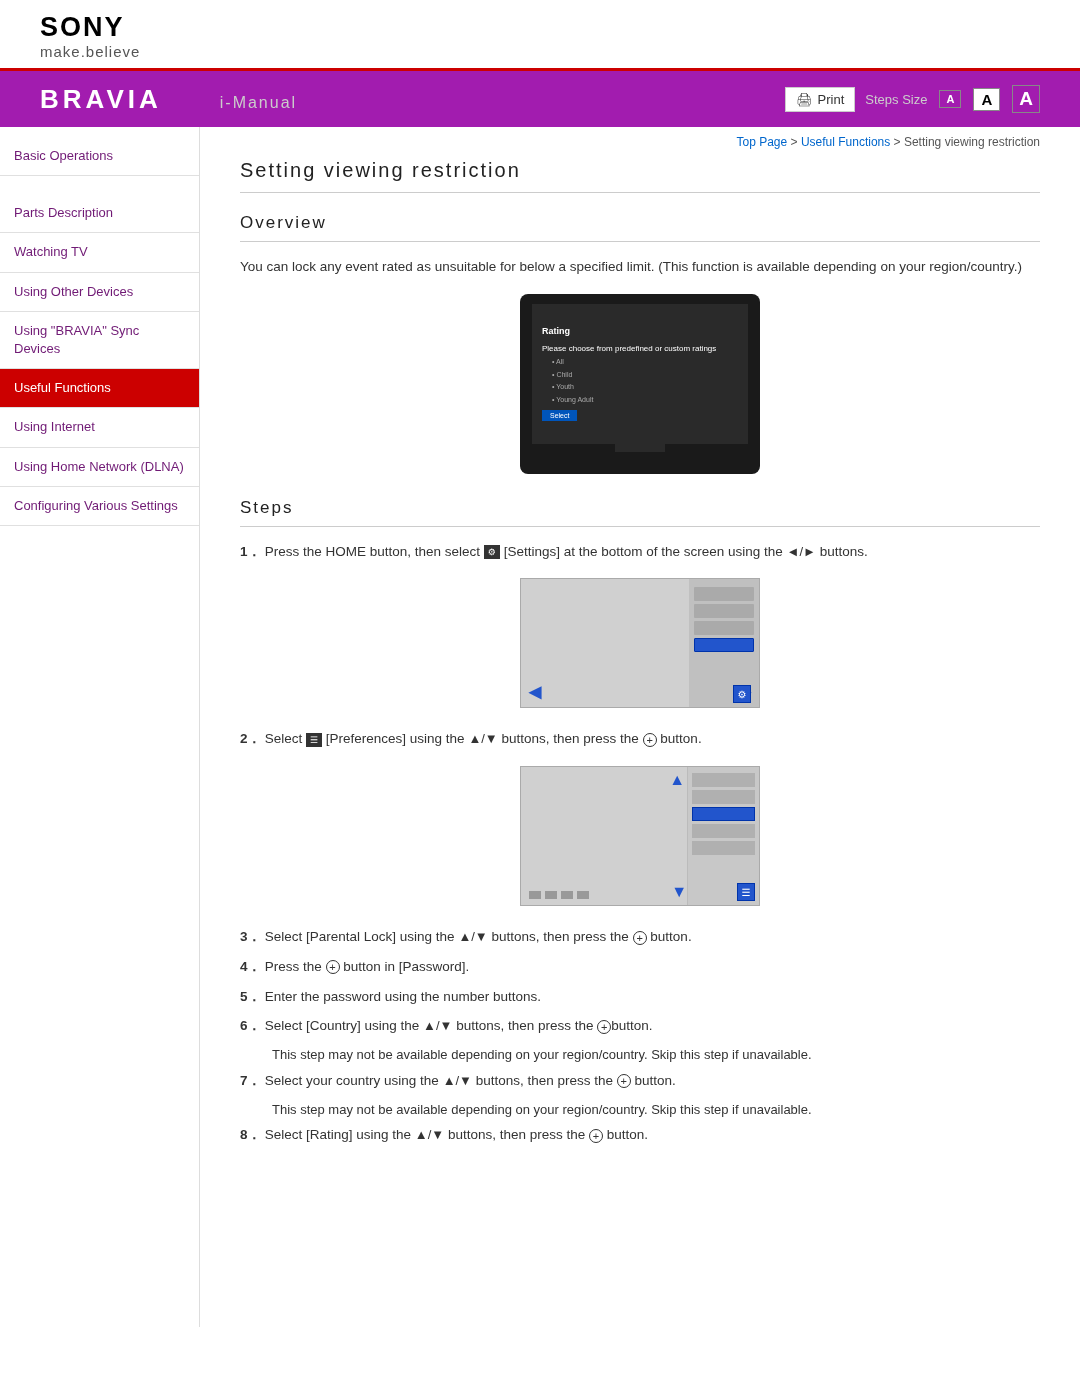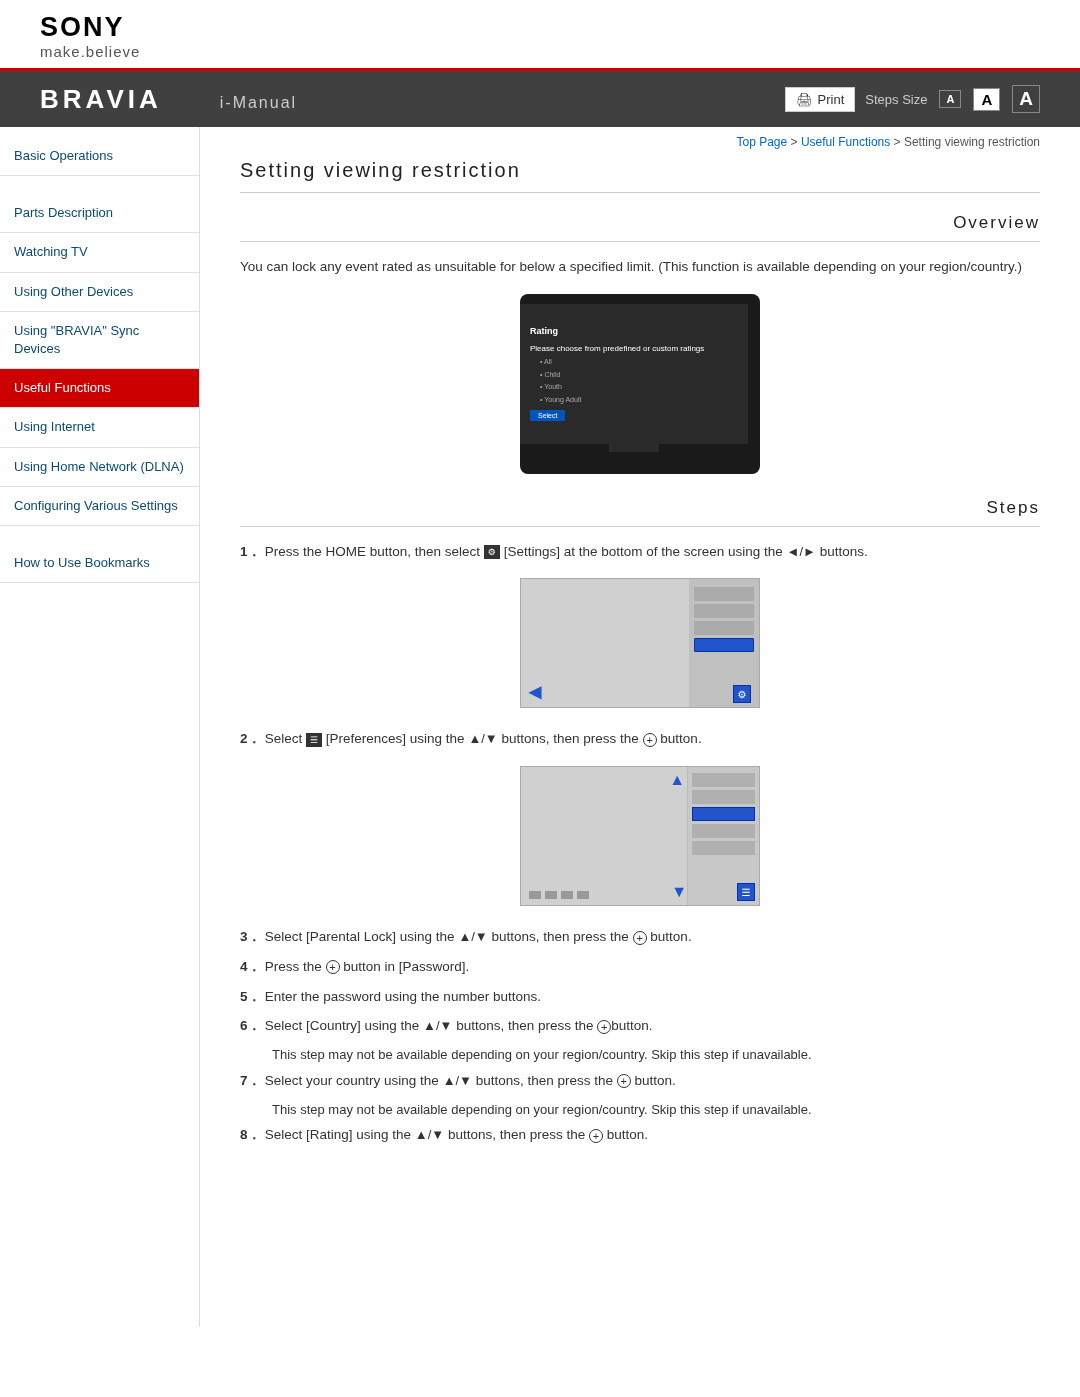--- a/index.html
+++ b/index.html
@@ -25,21 +25,21 @@
       font-family: Arial Black, Arial, sans-serif;
     }
     .sony-tagline {
       font-size: 15px;
       color: #555;
       letter-spacing: 1px;
     }
 
     
     .bravia-bar {
-      background: #404040;
+      background: #a21caf;
       padding: 0 40px;
       display: flex;
       align-items: center;
       justify-content: space-between;
       height: 56px;
     }
     .bravia-title {
       display: flex;
       align-items: baseline;
       gap: 10px;
@@ -98,21 +98,21 @@
     
     .sidebar {
       width: 200px;
       flex-shrink: 0;
       border-right: 1px solid #ddd;
       padding-top: 10px;
     }
     .sidebar-item {
       padding: 10px 14px;
       font-size: 13px;
-      color: #0c4a6e;
+      color: #701a75;
       border-bottom: 1px solid #e0e0e0;
       cursor: pointer;
       line-height: 1.4;
     }
     .sidebar-item.active {
       background: #cc0000;
       color: #fff;
     }
     .sidebar-spacer { height: 18px; }
 
@@ -148,41 +148,40 @@
 
     
     .section-header {
       font-size: 17px;
       font-weight: normal;
       letter-spacing: 2px;
       color: #222;
       padding-bottom: 8px;
       border-bottom: 1px solid #ccc;
       margin-bottom: 14px;
-      text-align: right;
     }
 
     
     .body-text {
       font-size: 13.5px;
       line-height: 1.6;
       color: #333;
       margin-bottom: 16px;
     }
 
     
     .tv-mockup {
       display: flex;
       justify-content: center;
       margin: 16px 0 24px 0;
     }
     .tv-frame {
       background: #1a1a1a;
       border-radius: 8px;
-      padding: 10px 12px 18px 0;
+      padding: 10px 12px 18px 12px;
       width: 240px;
     }
     .tv-screen {
       background: #2a2a2a;
       width: 100%;
       height: 140px;
       position: relative;
       display: flex;
       flex-direction: column;
       align-items: flex-start;
@@ -451,21 +450,20 @@
     <div class="sidebar-spacer"></div>
     <div class="sidebar-item">Parts Description</div>
     <div class="sidebar-item">Watching TV</div>
     <div class="sidebar-item">Using Other Devices</div>
     <div class="sidebar-item">Using "BRAVIA" Sync Devices</div>
     <div class="sidebar-item active">Useful Functions</div>
     <div class="sidebar-item">Using Internet</div>
     <div class="sidebar-item">Using Home Network (DLNA)</div>
     <div class="sidebar-item">Configuring Various Settings</div>
     <div class="sidebar-spacer"></div>
-    <div class="sidebar-item">How to Use Bookmarks</div>
   </nav>
 
   <main class="content">
 
     <div class="breadcrumb">
       <a href="#">Top Page</a>
       <span> &gt; </span>
       <a href="#">Useful Functions</a>
       <span> &gt; </span>
       <span>Setting viewing restriction</span>

